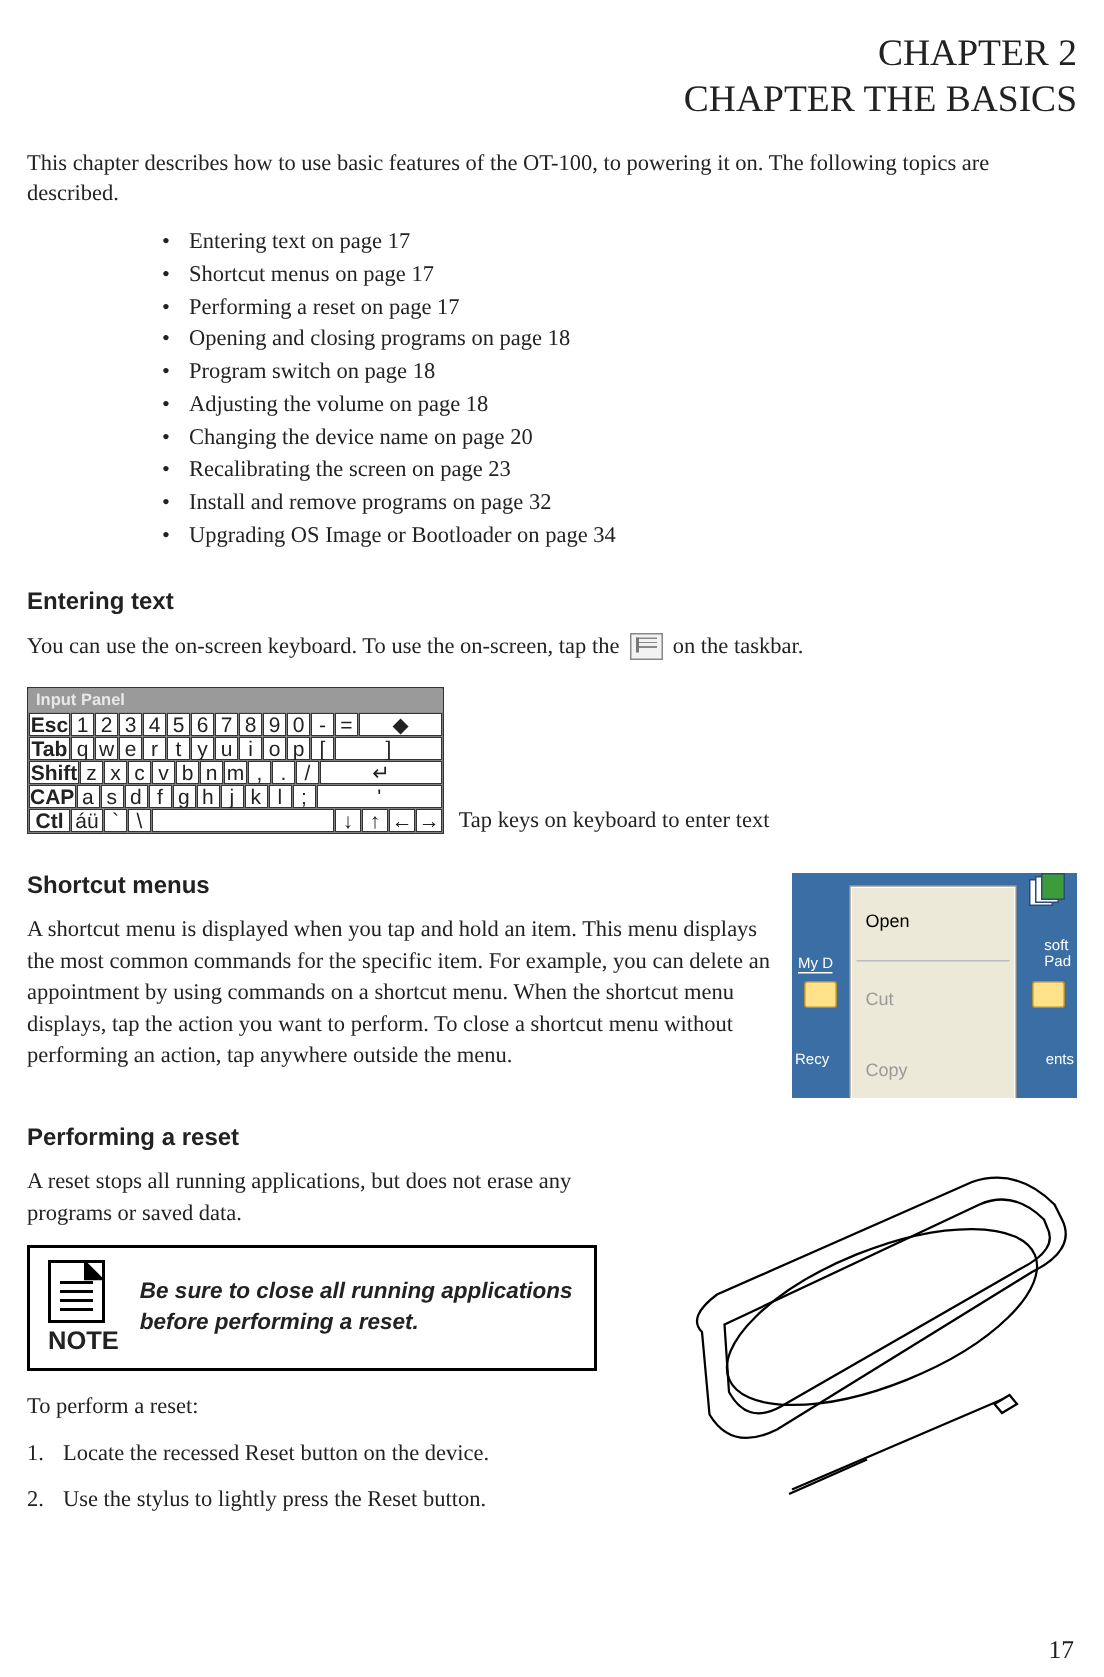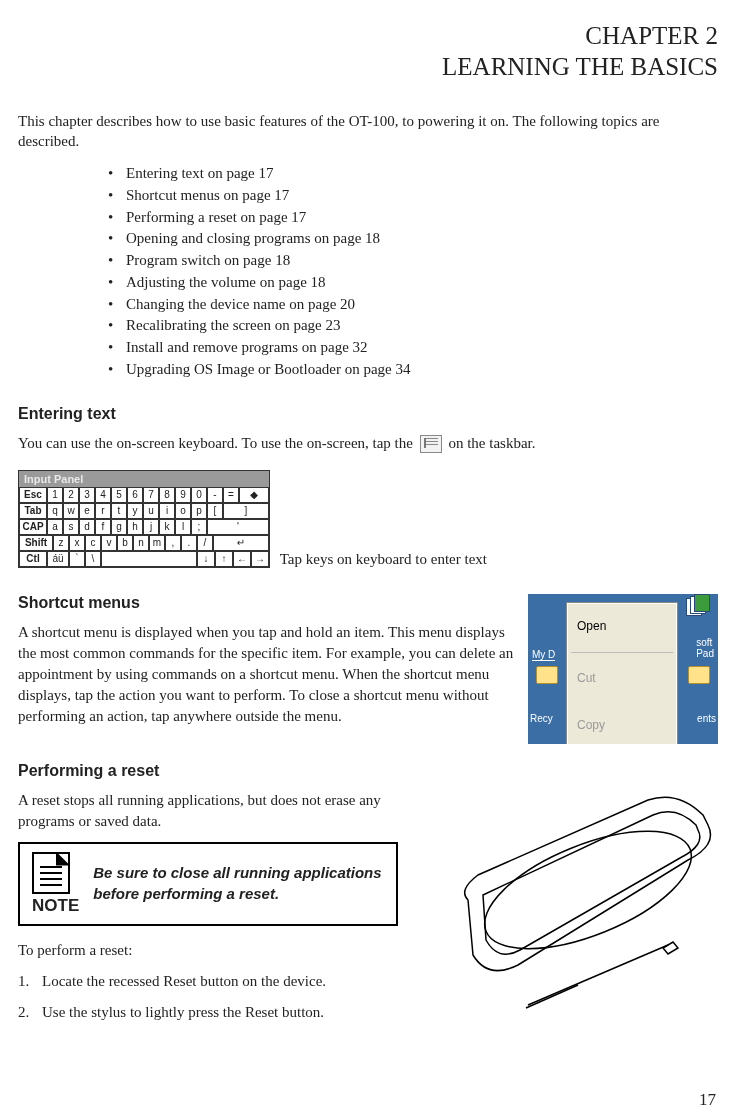--- a/index.html
+++ b/index.html
@@ -6,21 +6,21 @@
   body {
     width: 736px;
     height: 1118px;
     padding: 20px 18px 0 18px;
     font-family: "Times New Roman", serif;
     font-size: 15px;
     color: #222;
     background: #fff;
     position: relative;
   }
-  .chapter-head { text-align: right; margin-bottom: 28px; }
+  .chapter-head { text-align: right; margin-bottom: 16px; }
   .chapter-head div { font-size: 25px; line-height: 1.25; }
   .intro { margin-bottom: 12px; line-height: 1.35; }
   ul.topics { list-style: none; margin-left: 90px; margin-bottom: 24px; }
   ul.topics li { line-height: 1.45; padding-left: 18px; position: relative; }
   ul.topics li::before { content: "•"; position: absolute; left: 0; }
   h2.section {
     font-family: Arial, Helvetica, sans-serif;
     font-weight: bold;
     font-size: 16px;
     margin-bottom: 10px;
@@ -36,31 +36,31 @@
   }
   .kbd-icon::after {
     content: ""; position: absolute; left: 3px; top: 2px; width: 2px; height: 10px;
     background: #777;
   }
   
   .input-panel {
     display: inline-block; vertical-align: bottom;
     border: 1px solid #333; background: #fff;
     font-family: Arial, sans-serif; font-size: 10px;
-    width: 252px; margin-top: 6px;
+    width: 278px; margin-top: 6px;
   }
   .ip-title {
     background: #9a9a9a; color: #e8e8e8; font-size: 11px;
     padding: 2px 5px; font-weight: bold;
   }
   .ip-row { display: flex; }
   .key {
     border: 1px solid #333; background: #fff; height: 16px;
     min-width: 16px; text-align: center; line-height: 14px;
-    font-size: 10px; flex: 0 0 auto;
+    font-size: 14px; flex: 0 0 auto;
   }
   .key.wide1 { min-width: 28px; font-weight: bold; }
   .key.wide2 { min-width: 34px; font-weight: bold; }
   .key.arrow { min-width: 18px; }
   .kb-caption { display: inline; margin-left: 6px; text-align: right; }
 
   
   .shortcut-row { display: flex; gap: 12px; margin-top: 26px; }
   .shortcut-text { flex: 1; }
   .context-shot {
@@ -134,21 +134,21 @@
   ol.steps li { counter-increment: step; margin-bottom: 10px; padding-left: 24px; position: relative; line-height: 1.4; }
   ol.steps li::before { content: counter(step) "."; position: absolute; left: 0; }
 
   .page-num { position: absolute; right: 20px; bottom: 8px; font-size: 17px; }
 </style>
 </head>
 <body>
 
 <div class="chapter-head">
   <div>CHAPTER 2</div>
-  <div>LEARNING THE BASICS</div>
+  <div>CHAPTER THE BASICS</div>
 </div>
 
 <p class="intro">This chapter describes how to use basic features of the OT-100, to powering it on. The following topics are described.</p>
 
 <ul class="topics">
   <li>Entering text on page 17</li>
   <li>Shortcut menus on page 17</li>
   <li>Performing a reset on page 17</li>
   <li>Opening and closing programs on page 18</li>
   <li>Program switch on page 18</li>
@@ -194,46 +194,46 @@
       <div class="key">t</div>
       <div class="key">y</div>
       <div class="key">u</div>
       <div class="key">i</div>
       <div class="key">o</div>
       <div class="key">p</div>
       <div class="key">[</div>
       <div class="key" style="flex:1">]</div>
     </div>
     <div class="ip-row">
+      <div class="key wide2">Shift</div>
+      <div class="key">z</div>
+      <div class="key">x</div>
+      <div class="key">c</div>
+      <div class="key">v</div>
+      <div class="key">b</div>
+      <div class="key">n</div>
+      <div class="key">m</div>
+      <div class="key">,</div>
+      <div class="key">.</div>
+      <div class="key">/</div>
+      <div class="key" style="flex:1">↵</div>
+    </div>
+    <div class="ip-row">
       <div class="key wide1">CAP</div>
       <div class="key">a</div>
       <div class="key">s</div>
       <div class="key">d</div>
       <div class="key">f</div>
       <div class="key">g</div>
       <div class="key">h</div>
       <div class="key">j</div>
       <div class="key">k</div>
       <div class="key">l</div>
       <div class="key">;</div>
       <div class="key" style="flex:1">'</div>
-    </div>
-    <div class="ip-row">
-      <div class="key wide2">Shift</div>
-      <div class="key">z</div>
-      <div class="key">x</div>
-      <div class="key">c</div>
-      <div class="key">v</div>
-      <div class="key">b</div>
-      <div class="key">n</div>
-      <div class="key">m</div>
-      <div class="key">,</div>
-      <div class="key">.</div>
-      <div class="key">/</div>
-      <div class="key" style="flex:1">↵</div>
     </div>
     <div class="ip-row">
       <div class="key wide1">Ctl</div>
       <div class="key" style="min-width:22px">áü</div>
       <div class="key">`</div>
       <div class="key">\</div>
       <div class="key" style="flex:1"> </div>
       <div class="key arrow">↓</div>
       <div class="key arrow">↑</div>
       <div class="key arrow">←</div>

